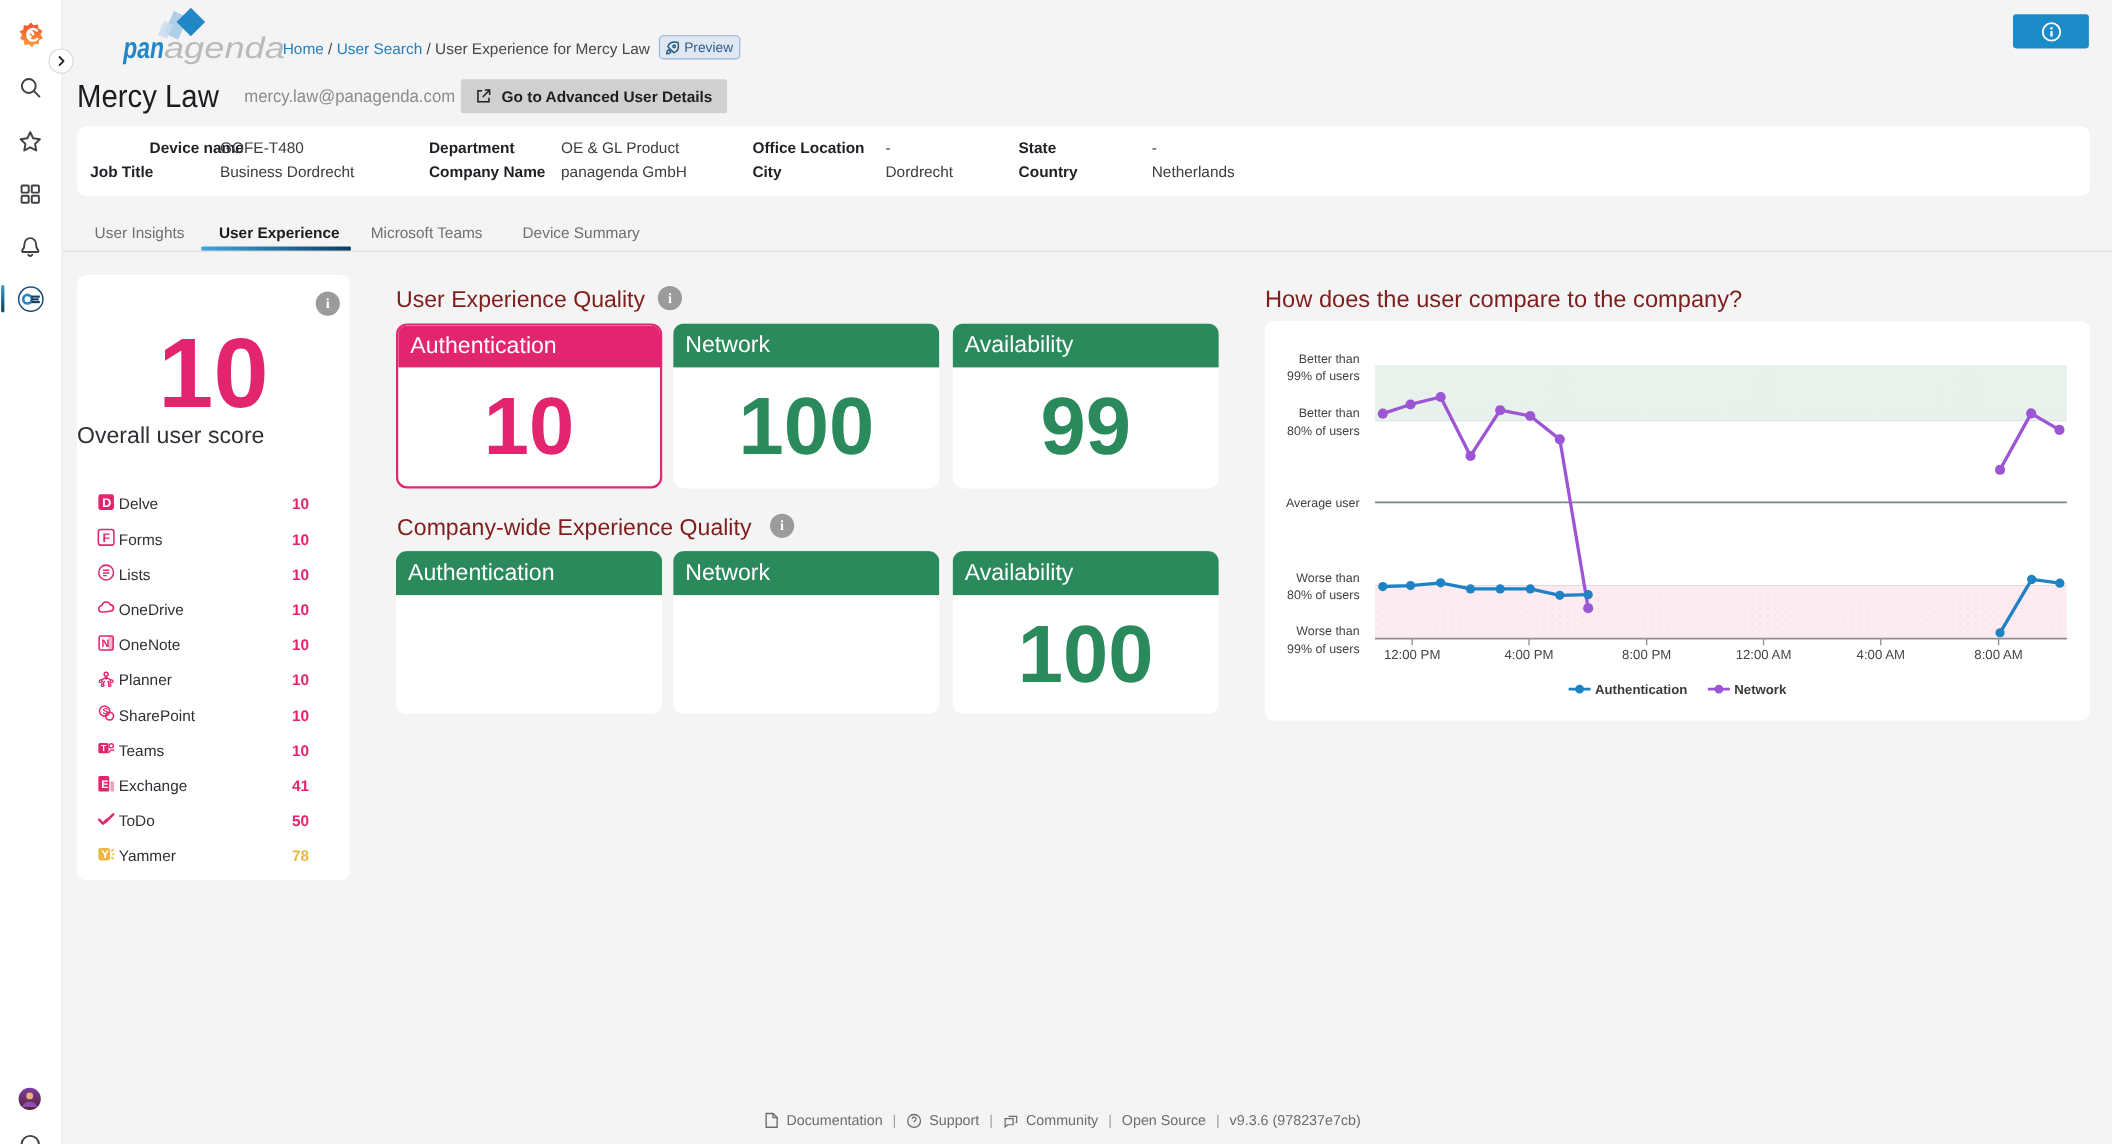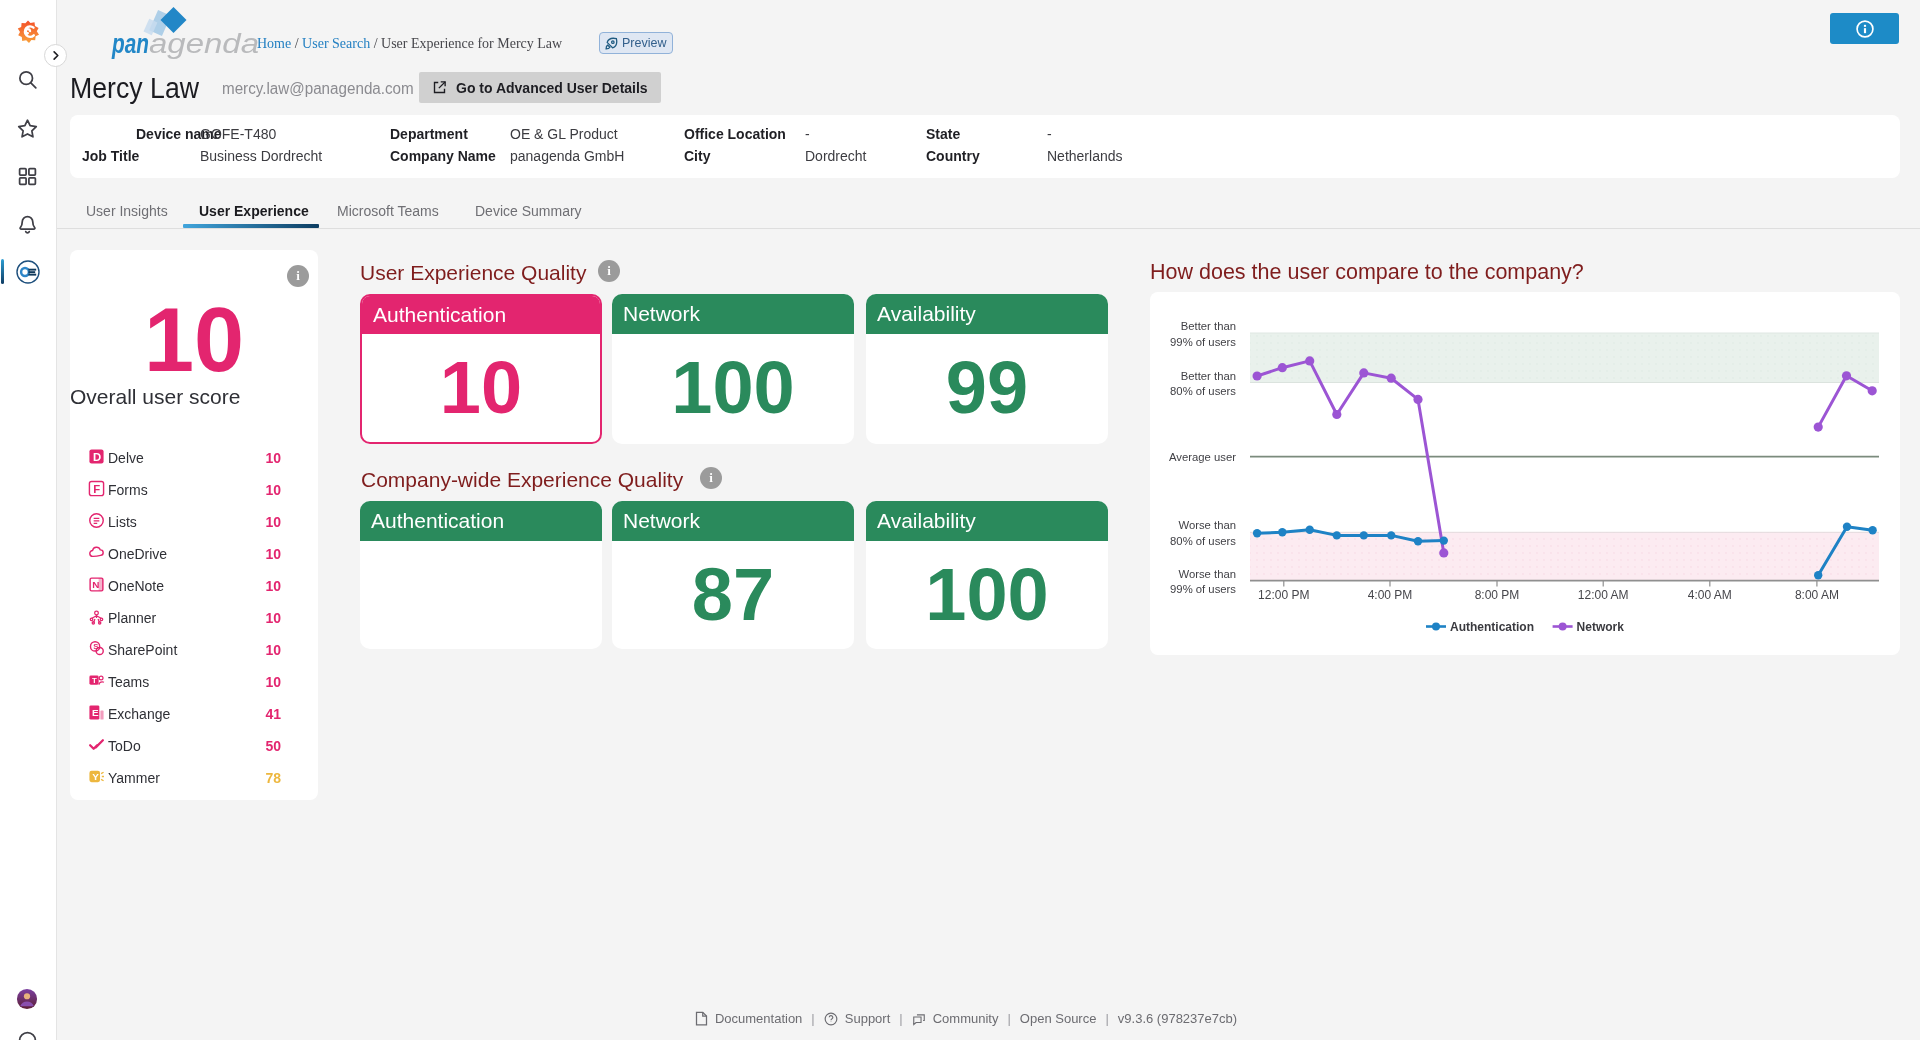--- a/index.html
+++ b/index.html
@@ -17,21 +17,21 @@
 #sidebar svg { position:absolute; }
 #collapse {
   left:44px; top:44px; width:23px; height:23px; border-radius:50%;
   background:#ffffff; border:1px solid #d8d8d8; z-index:5;
   display:flex; align-items:center; justify-content:center;
 }
 #oebar { left:1px; top:259px; width:3px; height:25px; border-radius:2px;
   background:linear-gradient(180deg,#2e9fd4,#0f3c63); }
 
 
-#crumbs { left:257px; top:36px; font-size:14px; color:#47474c;font-family:Liberation Serif, serif; }
+#crumbs { left:257px; top:36px; font-size:14px; color:#47474c; }
 #crumbs a { color:#2480c2; text-decoration:none; }
 #chip {
   left:599px; top:32px; height:22px; padding:0 6px 0 5px;
   background:#dfe7f3; border:1px solid #91b2d9; border-radius:4px;
   display:flex; align-items:center; gap:4px;
   font-size:12.5px; color:#33608c;
 }
 #infobtn { left:1830px; top:13px; width:69px; height:31px; background:#1d8bc7; border-radius:3px;
   display:flex; align-items:center; justify-content:center; }
 
@@ -347,21 +347,20 @@
     <div class="qnum green" style="top:57px;">99</div>
   </div>
 
   <div class="h2 abs" style="left:361px; top:468px;">Company-wide Experience Quality</div>
   <div class="iicon abs" style="left:700px; top:467px;">i</div>
   <div class="qcard" style="left:360px; top:501px; height:148px;">
     <div class="qhead green">Authentication</div>
   </div>
   <div class="qcard" style="left:612px; top:501px; height:148px;">
     <div class="qhead green">Network</div>
-    <div class="qnum green" style="top:57px;">87</div>
   </div>
   <div class="qcard" style="left:866px; top:501px; height:148px;">
     <div class="qhead green">Availability</div>
     <div class="qnum green" style="top:57px;">100</div>
   </div>
 
   <div class="h2 abs" style="left:1150px; top:260px; font-size:21.5px;">How does the user compare to the company?</div>
   <div id="chartcard" class="abs">
     <svg width="750" height="363" viewBox="0 0 750 363" font-family="Liberation Sans">
       <defs>

